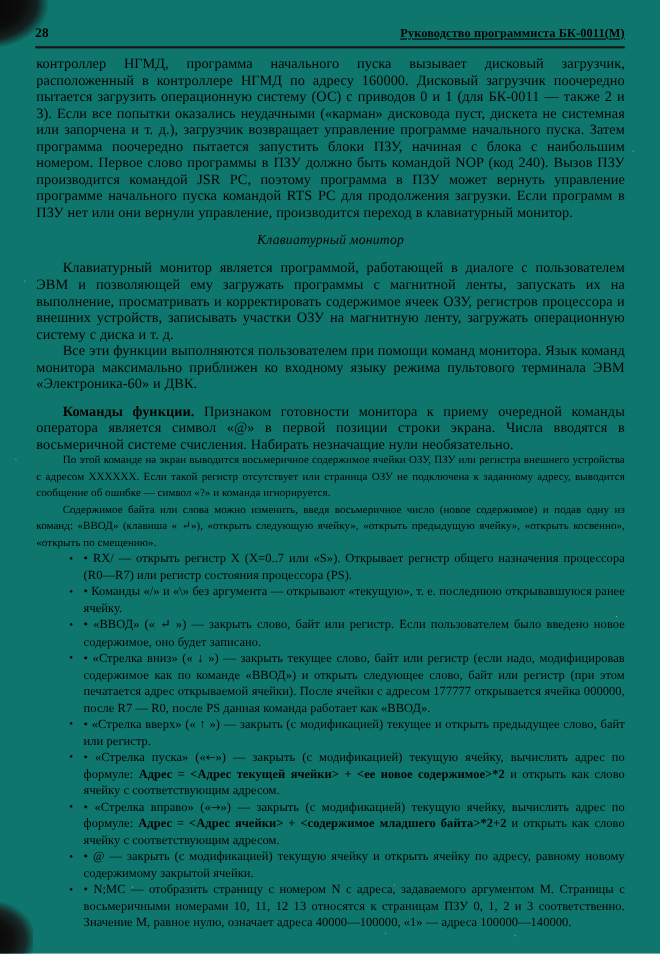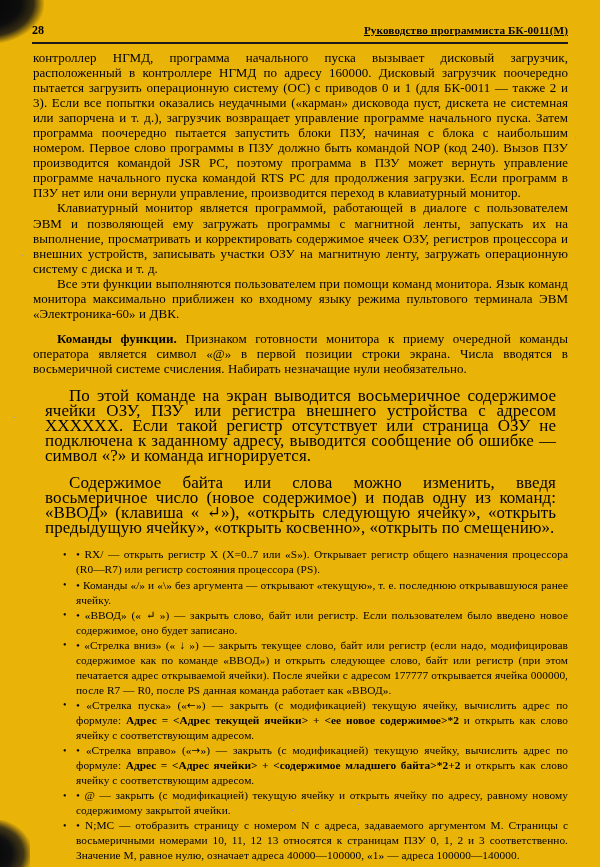--- a/index.html
+++ b/index.html
@@ -4,21 +4,21 @@
 <style>
   html, body {
     margin: 0;
     padding: 0;
     background: #ffffff;
   }
   .page {
     position: relative;
     width: 600px;
     height: 867px;
-    background: #eab308;
+    background: #0f766e;
     overflow: hidden;
     font-family: "Liberation Serif", "DejaVu Serif", serif;
     color: #000000;
   }
 
   
   .scan-corner-top {
     position: absolute;
     left: -30px;
     top: -22px;
@@ -126,23 +126,23 @@
   }
 
   li.bullet.tight { margin-left: 22px; }
 
   b, .b { font-weight: bold; }
 
   .arrow { font-family: "DejaVu Sans", sans-serif; font-size: 10.5px; }
 
   
   p.sub {
-    margin: 12px;
+    margin: 0;
     text-align: justify;
-    font-size: 17px;
+    font-size: 10px;
     line-height: 15.05px;
     text-indent: 24px;
     letter-spacing: 0.05px;
   }
   p.sub.flushleft { text-indent: 0; }
 </style>
 </head>
 <body>
 
 <div class="page">
@@ -166,20 +166,21 @@
   <div class="runhead">
     <span class="folio">28</span>
     <span class="title">Руководство программиста БК-0011(М)</span>
   </div>
   <div class="rule"></div>
 
   <div class="column">
 
     <p class="para noindent">контроллер НГМД, программа начального пуска вызывает дисковый загрузчик, расположенный в контроллере НГМД по адресу 160000. Дисковый загрузчик поочередно пытается загрузить операционную систему (ОС) с приводов 0 и 1 (для БК-0011 — также 2 и 3). Если все попытки оказались неудачными («карман» дисковода пуст, дискета не системная или запорчена и т. д.), загрузчик возвращает управление программе начального пуска. Затем программа поочередно пытается запустить блоки ПЗУ, начиная с блока с наибольшим номером. Первое слово программы в ПЗУ должно быть командой NOP (код 240). Вызов ПЗУ производится командой JSR PC, поэтому программа в ПЗУ может вернуть управление программе начального пуска командой RTS PC для продолжения загрузки. Если программ в ПЗУ нет или они вернули управление, производится переход в клавиатурный монитор.</p>
 
+    <h2 class="section-head">Клавиатурный монитор</h2>
 
     <p class="para">Клавиатурный монитор является программой, работающей в диалоге с пользователем ЭВМ и позволяющей ему загружать программы с магнитной ленты, запускать их на выполнение, просматривать и корректировать содержимое ячеек ОЗУ, регистров процессора и внешних устройств, записывать участки ОЗУ на магнитную ленту, загружать операционную систему с диска и т. д.</p>
 
     <p class="para">Все эти функции выполняются пользователем при помощи команд монитора. Язык команд монитора максимально приближен ко входному языку режима пультового терминала ЭВМ «Электроника-60» и ДВК.</p>
 
     <div class="gap-sm"></div>
 
     <p class="para"><b>Команды функции.</b><span> Признаком готовности монитора к приему очередной команды оператора является символ «@» в первой позиции строки экрана. Числа вводятся в восьмеричной системе счисления. Набирать незначащие нули необязательно.</span></p>
 
     <ul class="bullets">
@@ -189,20 +190,21 @@
       <p class="sub">Содержимое байта или слова можно изменить, введя восьмеричное число (новое содержимое) и подав одну из команд: «ВВОД» (клавиша « ↵»), «открыть следующую ячейку», «открыть предыдущую ячейку», «открыть косвенно», «открыть по смещению».</p>
 
       <li class="bullet tight">• RX/ — открыть регистр X (X=0..7 или «S»). Открывает регистр общего назначения процессора (R0—R7) или регистр состояния процессора (PS).</li>
 
       <li class="bullet tight">• Команды «/» и «\» без аргумента — открывают «текущую», т. е. последнюю открывавшуюся ранее ячейку.</li>
 
       <li class="bullet tight">• «ВВОД» (« ↵ ») — закрыть слово, байт или регистр. Если пользователем было введено новое содержимое, оно будет записано.</li>
 
       <li class="bullet tight">• «Стрелка вниз» (« ↓ ») — закрыть текущее слово, байт или регистр (если надо, модифицировав содержимое как по команде «ВВОД») и открыть следующее слово, байт или регистр (при этом печатается адрес открываемой ячейки). После ячейки с адресом 177777 открывается ячейка 000000, после R7 — R0, после PS данная команда работает как «ВВОД».</li>
 
+      <li class="bullet tight">• «Стрелка вверх» (« ↑ ») — закрыть (с модификацией) текущее и открыть предыдущее слово, байт или регистр.</li>
 
       <li class="bullet tight"><span>• «Стрелка пуска» («</span><span class="arrow">←</span><span>») — закрыть (с модификацией) текущую ячейку, вычислить адрес по формуле: </span><b>Адрес = &lt;Адрес текущей ячейки&gt; + &lt;ее новое содержимое&gt;*2</b><span> и открыть как слово ячейку с соответствующим адресом.</span></li>
 
       <li class="bullet tight"><span>• «Стрелка вправо» («</span><span class="arrow">→</span><span>») — закрыть (с модификацией) текущую ячейку, вычислить адрес по формуле: </span><b>Адрес = &lt;Адрес ячейки&gt; + &lt;содержимое младшего байта&gt;*2+2</b><span> и открыть как слово ячейку с соответствующим адресом.</span></li>
 
       <li class="bullet tight">• @ — закрыть (с модификацией) текущую ячейку и открыть ячейку по адресу, равному новому содержимому закрытой ячейки.</li>
 
       <li class="bullet tight">• N;MC — отобразить страницу с номером N с адреса, задаваемого аргументом M. Страницы с восьмеричными номерами 10, 11, 12  13 относятся к страницам ПЗУ 0, 1, 2 и 3 соответственно. Значение M, равное нулю, означает адреса 40000—100000, «1» — адреса 100000—140000.</li>
 
     </ul>

